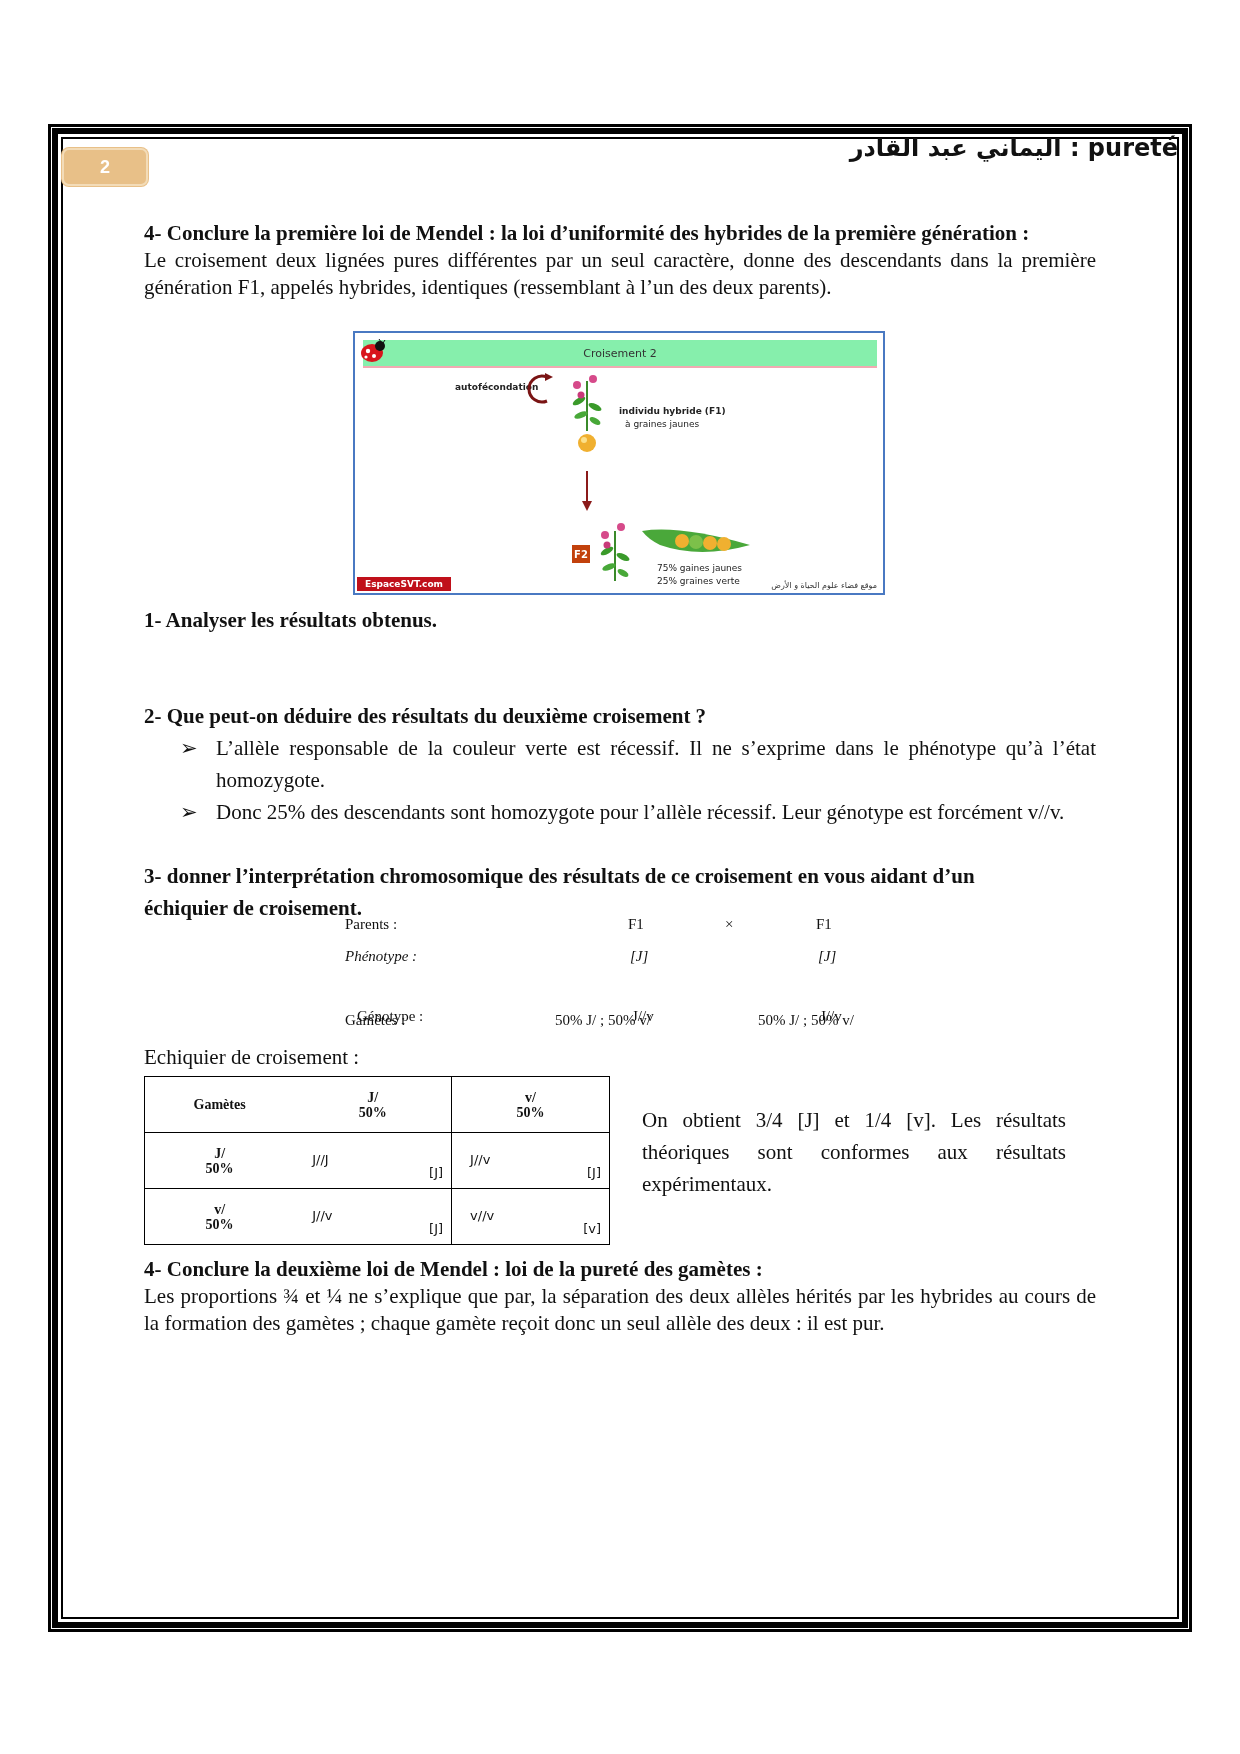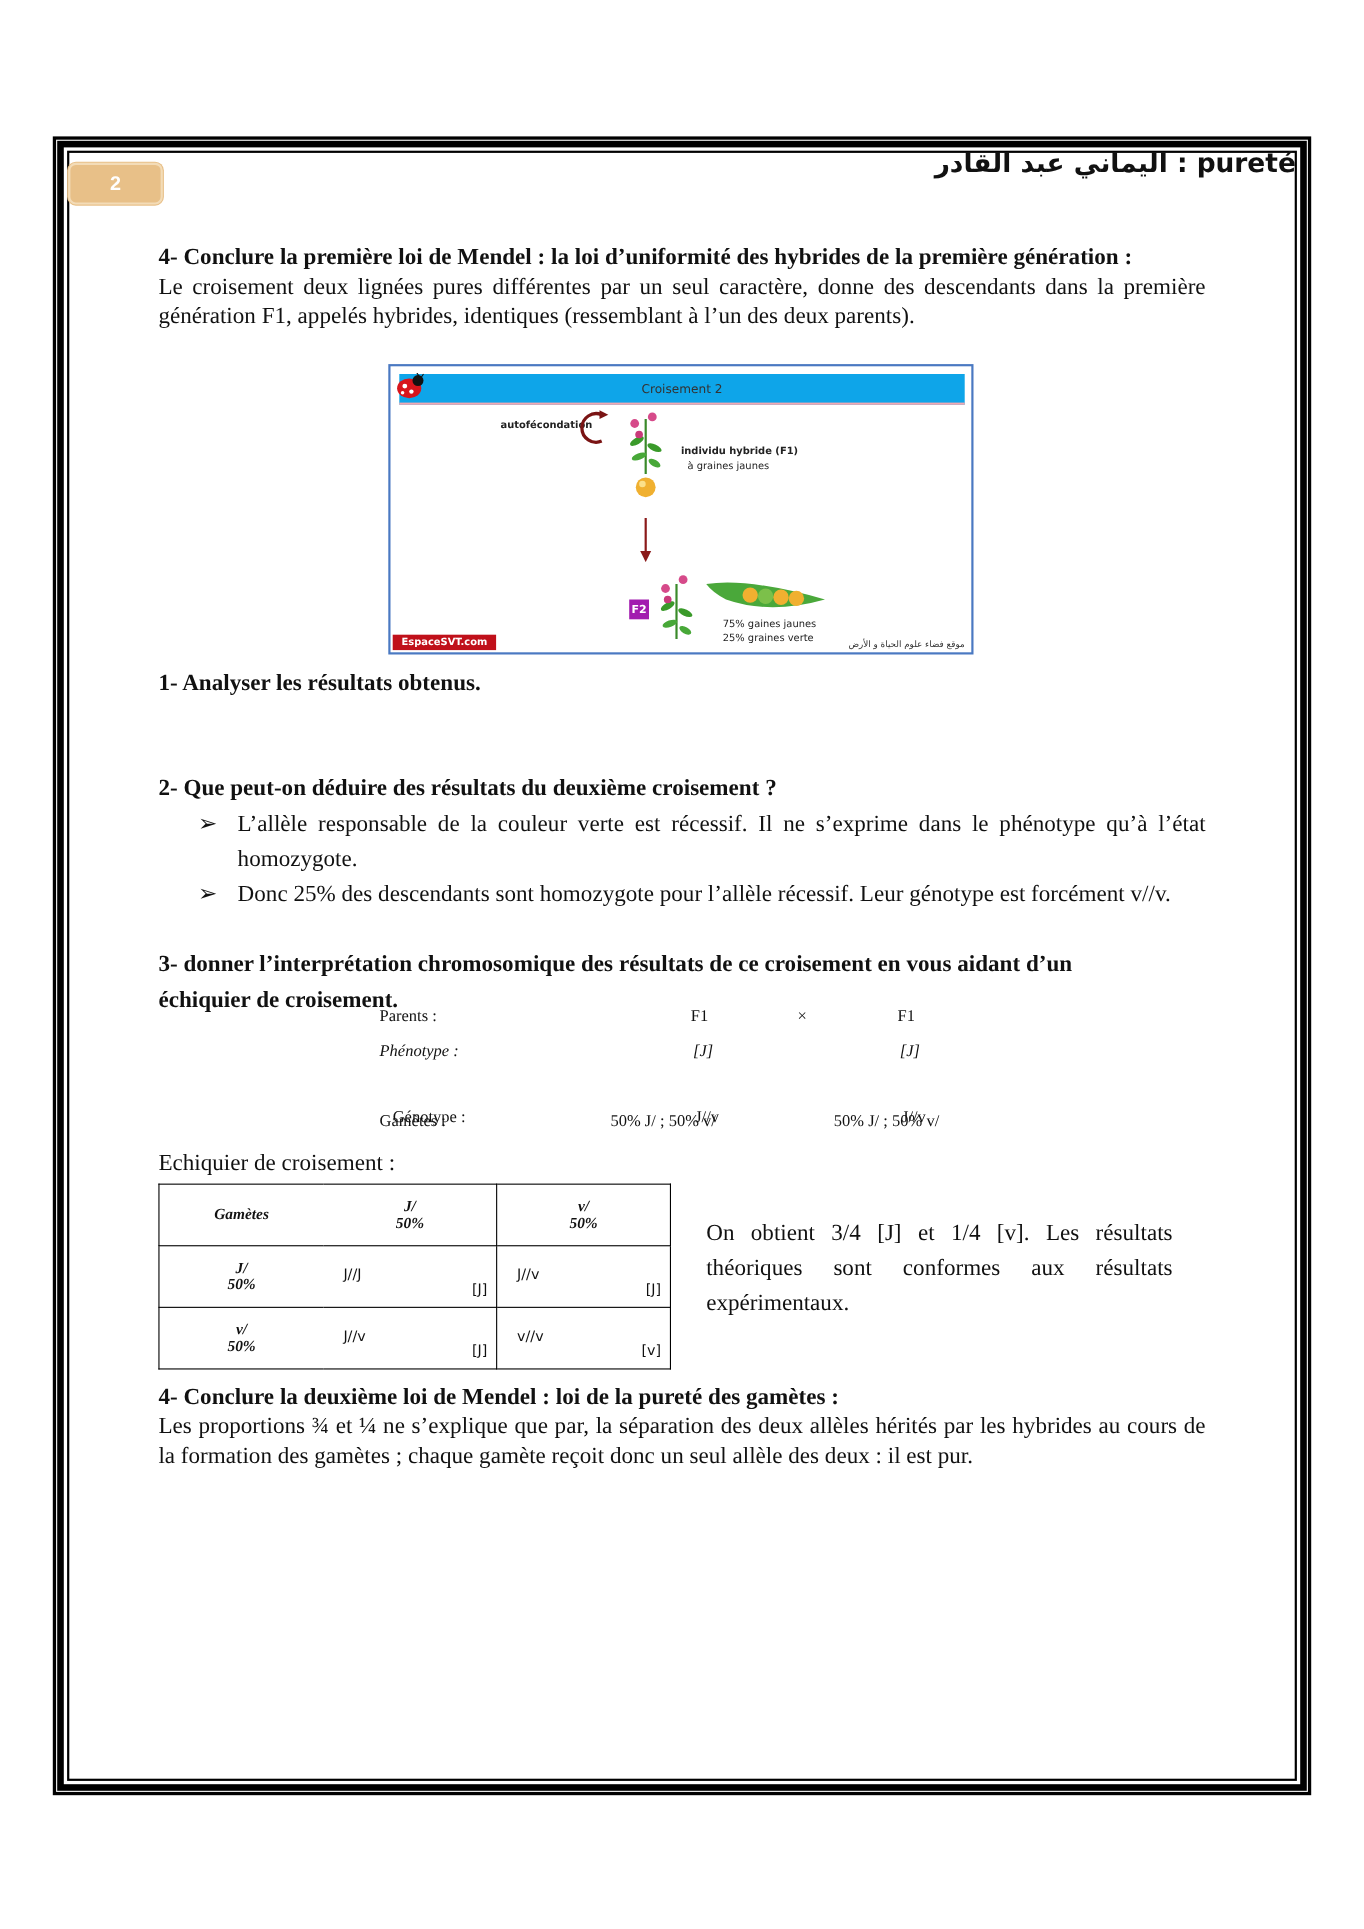--- a/index.html
+++ b/index.html
@@ -13,35 +13,35 @@
     .teacher-name { position: absolute; right: 62px; top: 134px; font-family: "DejaVu Sans", sans-serif; font-weight: bold; font-size: 24px; direction: rtl; }
 
     .page-badge { position: absolute; left: 62px; top: 148px; width: 82px; height: 34px; background: #e8c088; border: 2px solid #f3dcb8; border-radius: 7px; box-shadow: 0 0 0 1px #e8c088; color: #fff; font-family: "Liberation Sans", sans-serif; font-weight: bold; font-size: 18px; display: flex; align-items: center; justify-content: center; }
 
     .content { position: absolute; left: 144px; width: 952px; font-size: 21px; line-height: 27px; }
     .h { font-weight: bold; }
     .just { text-align: justify; }
 
     
     .figure { position: absolute; left: 353px; top: 331px; width: 532px; height: 264px; border: 2px solid #4a79c2; box-sizing: border-box; background: #fff; font-family: "DejaVu Sans", sans-serif; overflow: hidden; }
-    .fig-banner { position: absolute; left: 8px; top: 7px; width: 514px; height: 26px; background: #0ea5e9; border-bottom: 2px solid #f2a9b2; display: flex; align-items: center; justify-content: center; font-size: 11px; color: #333; }
+    .fig-banner { position: absolute; left: 8px; top: 7px; width: 514px; height: 26px; background: #86efac; border-bottom: 2px solid #f2a9b2; display: flex; align-items: center; justify-content: center; font-size: 11px; color: #333; }
     .ladybug { position: absolute; left: 4px; top: 6px; width: 28px; height: 24px; }
     .fig-label { position: absolute; font-size: 9px; font-weight: bold; color: #222; white-space: nowrap; }
     .espace { position: absolute; left: 2px; bottom: 2px; background: #c0101a; color: #fff; font-size: 9px; font-weight: bold; padding: 2px 8px; }
     .arabic-site { position: absolute; right: 6px; bottom: 3px; font-size: 8px; color: #333; direction: rtl; }
-    .f2-box { position: absolute; left: 217px; top: 212px; width: 18px; height: 18px; background: #a21caf; color: #fff; font-size: 10px; font-weight: bold; display:flex; align-items:center; justify-content:center; }
+    .f2-box { position: absolute; left: 217px; top: 212px; width: 18px; height: 18px; background: #c2410c; color: #fff; font-size: 10px; font-weight: bold; display:flex; align-items:center; justify-content:center; }
 
     
     .cross-row { position: absolute; left: 345px; width: 700px; height: 32px; font-size: 15px; }
     .cross-row span { position: absolute; top: 0; white-space: nowrap; }
 
     
     .punnett { position: absolute; left: 144px; top: 1076px; width: 466px; height: 168px; border-collapse: collapse; font-family: "Liberation Serif", serif; }
     .punnett td { border: 1.5px solid #000; padding: 0; position: relative; vertical-align: middle; }
-    .pn-head { font-size: 14px; font-weight: bold; text-align: center; line-height: 15px; font-style: italic; }
+    .pn-head { font-size: 14px; font-weight: bold; text-align: center; line-height: 15px; }
     .pn-cell { font-family: "DejaVu Sans", sans-serif; font-size: 13px; }
     .pn-geno { position: absolute; left: 18px; top: 50%; transform: translateY(-60%); }
     .pn-pheno { position: absolute; right: 8px; bottom: 8px; }
 
     .side-note { position: absolute; left: 642px; top: 1104px; width: 424px; font-size: 21px; line-height: 32px; text-align: justify; text-align-last: left; }
   </style>
 </head>
 <body>
 
 <div class="frame-outer"></div>

